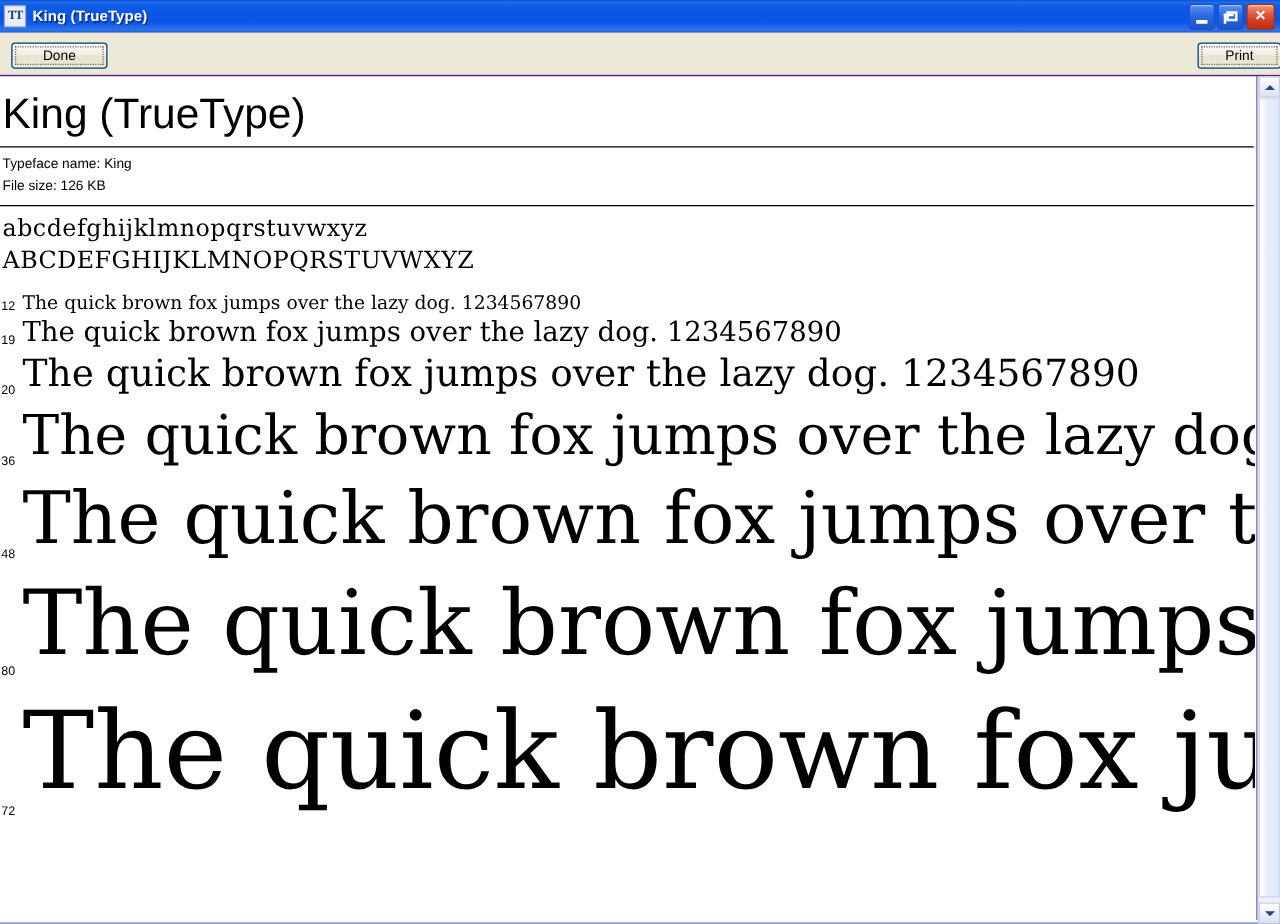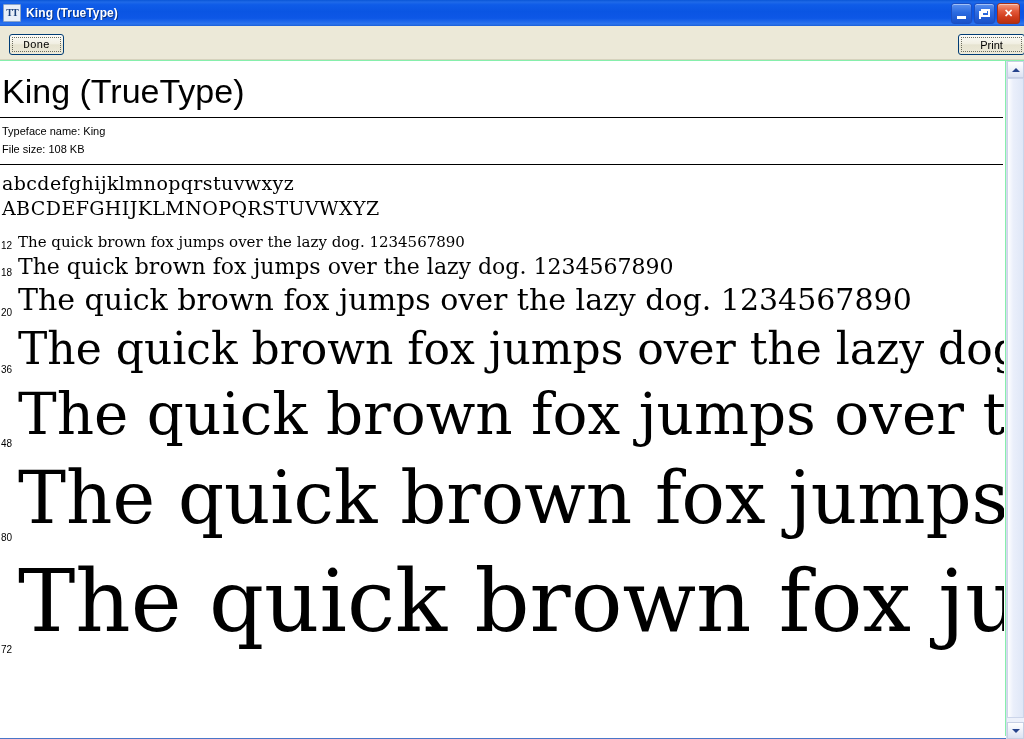--- a/index.html
+++ b/index.html
@@ -12,21 +12,21 @@
     height: 739px;
     overflow: hidden;
     font-family: "Liberation Sans", sans-serif;
     -webkit-font-smoothing: none;
   }
 
   .window {
     position: relative;
     width: 1024px;
     height: 739px;
-    background: #86efac;
+    background: #4c1d95;
     box-sizing: border-box;
     overflow: hidden;
   }
 
   
   .titlebar {
     position: absolute;
     left: 0; top: 0;
     width: 1024px;
     height: 26px;
@@ -154,21 +154,21 @@
     border: 1px dotted #6b6b5d;
   }
   .btn .lbl {
     position: absolute;
     left: 0; right: 0; top: 50%;
     transform: translateY(-50%);
     line-height: 12px;
   }
   #done-button {
     left: 9px; top: 8px;
-    width: 55px; height: 21px; font-family: Liberation Mono, monospace;
+    width: 77px; height: 21px;
   }
   #print-button {
     left: 958px; top: 8px;
     width: 67px; height: 21px;
   }
 
   
   .content {
     position: absolute;
     left: 0; top: 61px;
@@ -346,38 +346,38 @@
   </div>
 
   <div class="content">
     <div class="doc">
 
       <div class="doc-title">King (TrueType)</div>
       <hr class="rule">
 
       <div class="meta">
         <div class="line">Typeface name: King</div>
-        <div class="line">File size:  108 KB</div>
+        <div class="line">File size:  126 KB</div>
       </div>
       <hr class="rule">
 
       <div class="charset">
         <div class="line samplefont">abcdefghijklmnopqrstuvwxyz</div>
         <div class="line samplefont">ABCDEFGHIJKLMNOPQRSTUVWXYZ</div>
       </div>
 
       <div class="sizes">
 
         <div class="sizerow" style="height:22px;">
           <span class="sizenum">12</span>
           <span class="sizetext samplefont" style="font-size:15px;line-height:22px;">The quick brown fox jumps over the lazy dog. 1234567890</span>
         </div>
 
         <div class="sizerow" style="height:27px;">
-          <span class="sizenum">18</span>
+          <span class="sizenum">19</span>
           <span class="sizetext samplefont" style="font-size:22px;line-height:27px;">The quick brown fox jumps over the lazy dog. 1234567890</span>
         </div>
 
         <div class="sizerow" style="height:40px;">
           <span class="sizenum">20</span>
           <span class="sizetext samplefont" style="font-size:30px;line-height:40px;">The quick brown fox jumps over the lazy dog. 1234567890</span>
         </div>
 
         <div class="sizerow" style="height:57px;">
           <span class="sizenum">36</span>

